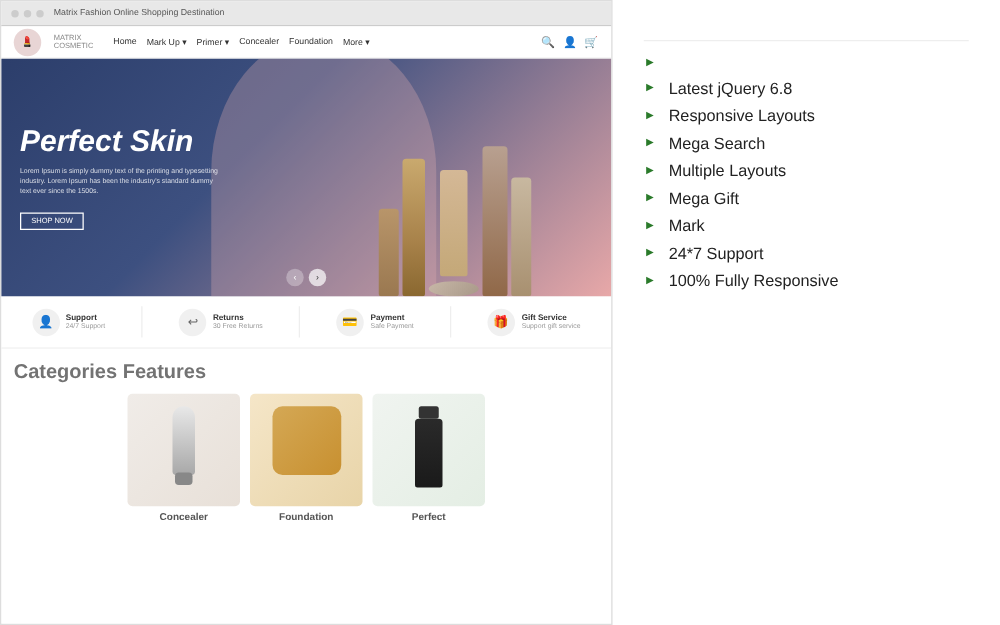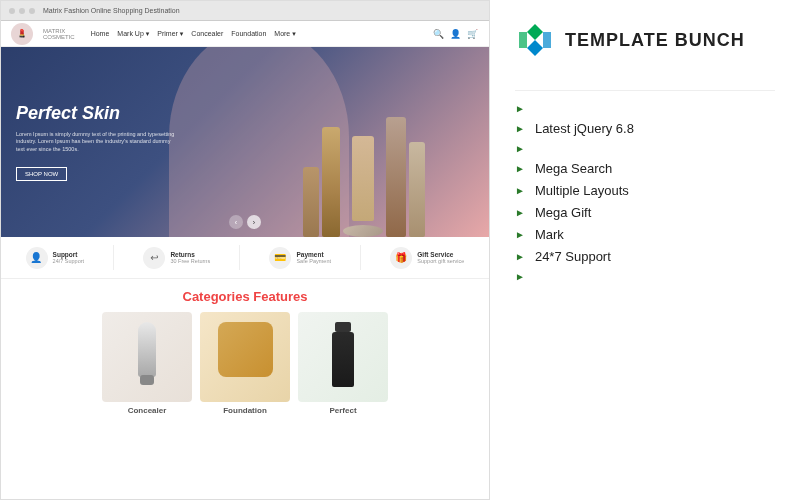--- a/index.html
+++ b/index.html
@@ -126,21 +126,21 @@
       height: 220px;
       background: rgba(232, 180, 180, 0.3);
       border-radius: 50% 50% 0 0;
     }
     .hero-text {
       z-index: 2;
       color: #fff;
       max-width: 160px;
     }
     .hero-title {
-      font-size: 18px;
+      font-size: 24px;
       font-style: italic;
       font-weight: bold;
       line-height: 1.2;
       margin-bottom: 6px;
     }
     .hero-desc {
       font-size: 5.5px;
       color: rgba(255,255,255,0.8);
       line-height: 1.4;
       margin-bottom: 8px;
@@ -264,24 +264,24 @@
       background: #eee;
     }
 
     
     .categories-section {
       background: #fff;
       padding: 10px;
       flex: 1;
     }
     .categories-title {
-      text-align: center;
-      font-size: 13px;
+      text-align: left;
+      font-size: 16px;
       font-weight: bold;
-      color: #ef4444;
+      color: #737373;
       margin-bottom: 8px;
     }
     .categories-grid {
       display: flex;
       gap: 8px;
       justify-content: center;
     }
     .category-card {
       display: flex;
       flex-direction: column;
@@ -578,42 +578,34 @@
           </div>
           <div class="category-label">Perfect</div>
         </div>
 
       </div>
     </div>
   </div>
 
   <div class="right-panel">
 
-    <div class="logo-section">
-      <svg class="tb-logo-icon" viewBox="0 0 40 40" xmlns="http://www.w3.org/2000/svg">
-        <path d="M20 4 L28 12 L20 20 L12 12 Z" fill="#00aa55"></path>
-        <path d="M20 20 L28 28 L20 36 L12 28 Z" fill="#0088cc"></path>
-        <path d="M4 12 L12 12 L12 28 L4 28 Z" fill="#00aa55" opacity="0.7"></path>
-        <path d="M28 12 L36 12 L36 28 L28 28 Z" fill="#0088cc" opacity="0.7"></path>
-      </svg>
-      <div class="tb-logo-text">TEMPLATE BUNCH</div>
-    </div>
 
     <div class="divider"></div>
 
     <ul class="features-list">
       <li class="feature-list-item">
         <span class="feature-arrow">►</span>
       </li>
       <li class="feature-list-item">
         <span class="feature-arrow">►</span>
         <span>Latest jQuery 6.8</span>
       </li>
       <li class="feature-list-item">
         <span class="feature-arrow">►</span>
+        <span>Responsive Layouts</span>
       </li>
       <li class="feature-list-item">
         <span class="feature-arrow">►</span>
         <span>Mega Search</span>
       </li>
       <li class="feature-list-item">
         <span class="feature-arrow">►</span>
         <span>Multiple Layouts</span>
       </li>
       <li class="feature-list-item">
@@ -623,17 +615,18 @@
       <li class="feature-list-item">
         <span class="feature-arrow">►</span>
         <span>Mark</span>
       </li>
       <li class="feature-list-item">
         <span class="feature-arrow">►</span>
         <span>24*7 Support</span>
       </li>
       <li class="feature-list-item">
         <span class="feature-arrow">►</span>
+        <span>100% Fully Responsive</span>
       </li>
     </ul>
   </div>
 
 </div>
 
 </body></html>

